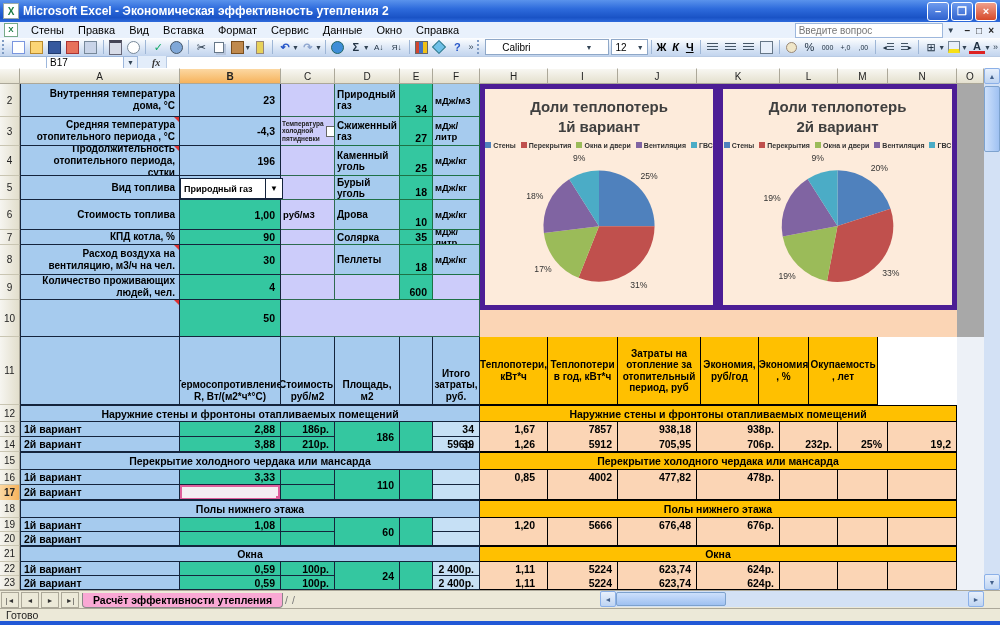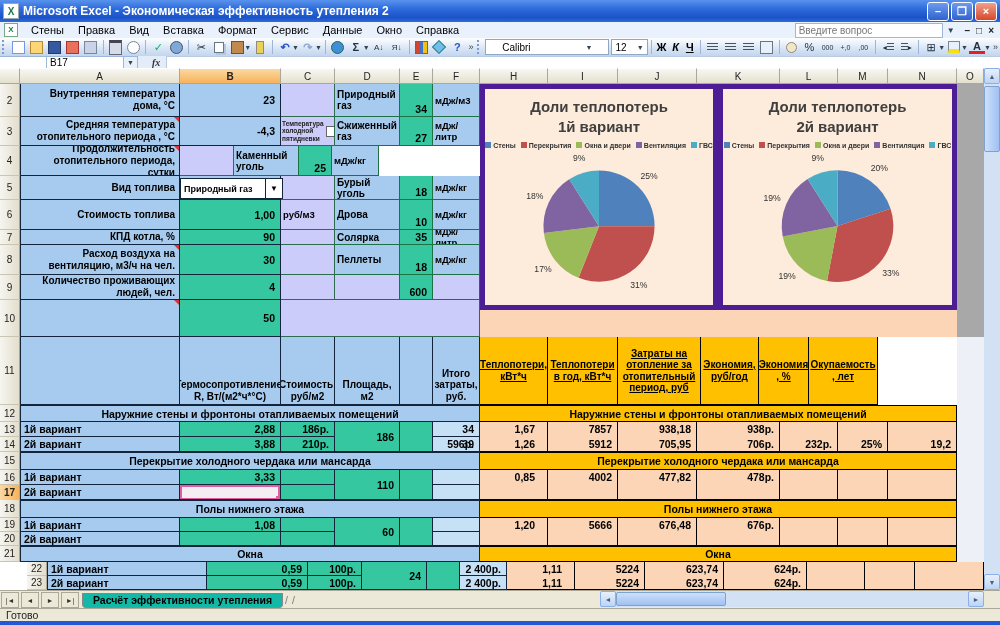--- a/index.html
+++ b/index.html
@@ -87,21 +87,21 @@
   .dlab{display:flex;align-items:center;text-align:left;font-size:10px;line-height:1.1;padding:0 2px;}
   .ulab{display:flex;align-items:center;font-size:9.5px;padding:0 2px;}
   .num{display:flex;align-items:center;justify-content:flex-end;font-size:10.5px;padding:0 5px;}
   .botnum{align-items:flex-end;padding-bottom:1px;}
   .cmark{position:absolute;top:0;right:0;width:0;height:0;
     border-left:5px solid transparent;border-top:5px solid #D33;}
   
   .h11{display:flex;align-items:flex-end;justify-content:center;text-align:center;
     font-size:10px;line-height:1.15;padding:1px 1px 2px;}
   .h11g{display:flex;align-items:center;justify-content:center;text-align:center;
-    font-size:10px;line-height:1.15;padding:1px;text-decoration:underline;}
+    font-size:10px;line-height:1.15;padding:1px;}
   .band .btxt{display:flex;align-items:center;justify-content:center;text-align:center;
     font-size:10.5px;font-weight:bold;box-sizing:border-box;}
   .bandL{background:#A6CBEE;border-top:1px solid #14243C;border-bottom:1px solid #14243C;border-left:1px solid #14243C;border-right:1px solid #14243C;}
   .bandR{background:#FFC000;border-top:1px solid #000;border-bottom:1px solid #000;border-right:1px solid #000;}
   
   .pair .cell{height:100%;}
   .stk{height:var(--rh);line-height:var(--rh);text-align:right;padding:0 5px;font-size:10.5px;box-sizing:border-box;}
   .stk.lab{text-align:left;padding:0 3px;}
   .stk.d{border-bottom:1px solid #14243C;}
   .merged{position:absolute;inset:0;display:flex;align-items:center;justify-content:flex-end;
@@ -138,21 +138,21 @@
   #vthumb{position:absolute;left:0;top:18px;width:16px;height:66px;border-radius:2px;
     background:linear-gradient(90deg,#CDE0FB,#9FC1F2);border:1px solid #7DA2CE;box-sizing:border-box;}
   #vdn{position:absolute;bottom:0;}
   
   #tabbar{position:absolute;left:0;top:590px;width:1000px;height:18px;background:#ECE9D8;
     display:flex;align-items:center;font-size:10.5px;border-top:1px solid #ACA899;}
   .navb{width:16px;height:14px;margin:0 1px;background:#ECE9D8;border:1px solid #ACA899;
     font-size:7px;display:flex;align-items:center;justify-content:center;color:#333;}
   .sheettab{padding:1px 10px;border:1px solid #888;border-top:none;background:#D9D5C3;
     margin-left:2px;border-radius:0 0 4px 4px;color:#333;}
-  .sheettab.active{background:#14b8a6;font-weight:bold;color:#000;}
+  .sheettab.active{background:#f9a8d4;font-weight:bold;color:#000;}
   .tabslash{color:#777;margin:0 2px;}
   #hscroll{position:absolute;left:600px;top:591px;width:384px;height:16px;background:#D3E1F5;display:flex;}
   #hthumb{width:110px;height:14px;margin:1px 0;background:linear-gradient(180deg,#CDE0FB,#9FC1F2);
     border:1px solid #7DA2CE;border-radius:2px;box-sizing:border-box;}
   
   #statusbar{position:absolute;left:0;top:608px;width:1000px;height:13px;background:#ECE9D8;
     border-top:1px solid #ACA899;font-size:10.5px;color:#222;display:flex;align-items:center;padding-left:6px;box-sizing:border-box;}
   #bluestrip{position:absolute;left:0;top:621px;width:1000px;height:4px;background:#2258D6;}
 </style>
 </head>
@@ -434,20 +434,21 @@
     <div class="cell wD fblue dlab">Сжиженный газ</div>
     <div class="cell wE fgreen num botnum">27</div>
     <div class="cell wF fblue ulab">мДж/литр</div>
   </div>
   <div class="grow" style="top:62px;height:30px;">
     <div class="gut">4</div>
     <div class="cell wA lblue bleft alab">
         <i class="cmark"></i>
         <span>Продолжительность отопительного периода, сутки</span>
       </div>
+    <div class="cell wB lblue num">196</div>
     <div class="cell wC lav"></div>
     <div class="cell wD fblue dlab">Каменный уголь</div>
     <div class="cell wE fgreen num botnum">25</div>
     <div class="cell wF fblue ulab">мДж/кг</div>
   </div>
   <div class="grow" style="top:92px;height:24px;">
     <div class="gut">5</div>
     <div class="cell wA lblue bleft alab">
         <span>Вид топлива</span>
       </div>
@@ -698,21 +699,21 @@
     <div class="cell wM peach"></div>
     <div class="cell wN peach"></div>
   </div>
 
   <div class="band" style="top:462px;height:16px;">
     <div class="gut">21</div>
     <div class="btxt bandL" style="width:460px;">Окна</div>
     <div class="btxt bandR" style="width:477px;">Окна</div>
   </div>
 
-  <div class="pair" style="top:478px;height:28px;padding-left:27px;--rh:14px;">
+  <div class="pair" style="top:478px;height:28px;--rh:14px;">
     <div class="gut gsplit">
         <div class="gnum">22</div>
         <div class="gnum">23</div>
       </div>
     <div class="cell wA lblue bleft">
         <div class="stk lab d">1й вариант</div>
         <div class="stk lab">2й вариант</div>
       </div>
     <div class="cell wB green">
         <div class="stk d">0,59</div>

